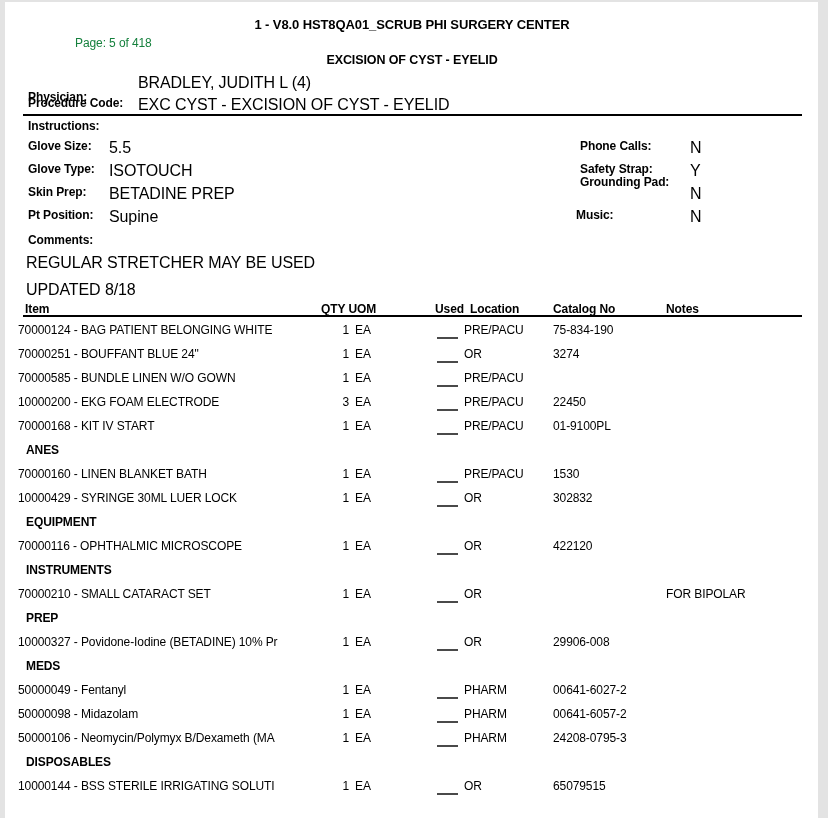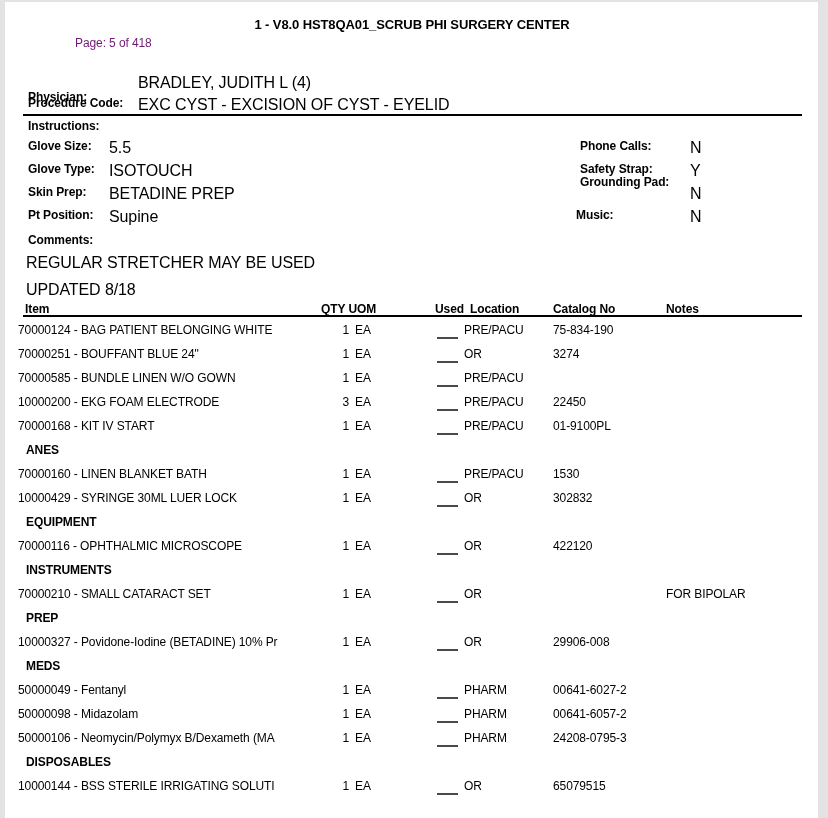--- a/index.html
+++ b/index.html
@@ -7,21 +7,21 @@
     width:828px;height:818px;overflow:hidden;
     background:#e3e3e3;
     font-family:"Liberation Sans", sans-serif;
     color:#000;
     letter-spacing:-0.1px;
   }
   .viewport{position:relative;width:824px;height:818px;overflow:hidden;background:#e3e3e3;}
   .page{position:absolute;left:5px;top:2px;right:6px;bottom:-20px;background:#ffffff;}
   .abs{position:absolute;white-space:nowrap;}
   .doc-title{left:0;right:0;top:17px;text-align:center;font-size:13px;font-weight:bold;}
-  .page-num{left:75px;top:36px;font-size:12px;color:#701a75;}
+  .page-num{left:75px;top:36px;font-size:12px;color:#15803d;}
   .proc-title{left:0;right:0;top:53px;text-align:center;font-size:12.5px;font-weight:bold;}
   .lbl{left:28px;font-weight:bold;font-size:12px;}
   .val{font-size:16px;}
   .sep{left:23px;width:779px;height:2px;background:#000;}
   .col-hdr{top:302px;font-size:12px;font-weight:bold;}
   .tbody{position:absolute;left:0;top:318px;width:828px;}
   .trow{position:relative;height:24px;line-height:24px;font-size:12px;}
   .trow .sec{position:absolute;left:26px;font-weight:bold;}
   .trow .item{position:absolute;left:18px;}
   .trow .qty{position:absolute;left:305px;width:44px;text-align:right;}
@@ -32,20 +32,21 @@
   .trow .notes{position:absolute;left:666px;}
 </style>
 </head>
 <body>
 
 <div class="viewport">
   <div class="page"></div>
 
   <div class="abs doc-title">1 - V8.0 HST8QA01_SCRUB PHI SURGERY CENTER</div>
   <div class="abs page-num">Page: 5 of 418</div>
+  <div class="abs proc-title">EXCISION OF CYST - EYELID</div>
 
   <div class="abs lbl" style="top:90px">Physician:</div>
   <div class="abs val" style="left:138px;top:74px">BRADLEY, JUDITH L (4)</div>
 
   <div class="abs lbl" style="top:96px">Procedure Code:</div>
   <div class="abs val" style="left:138px;top:96px">EXC CYST - EXCISION OF CYST - EYELID</div>
 
   <div class="abs sep" style="top:114px"></div>
   <div class="abs lbl" style="top:119px">Instructions:</div>
 

